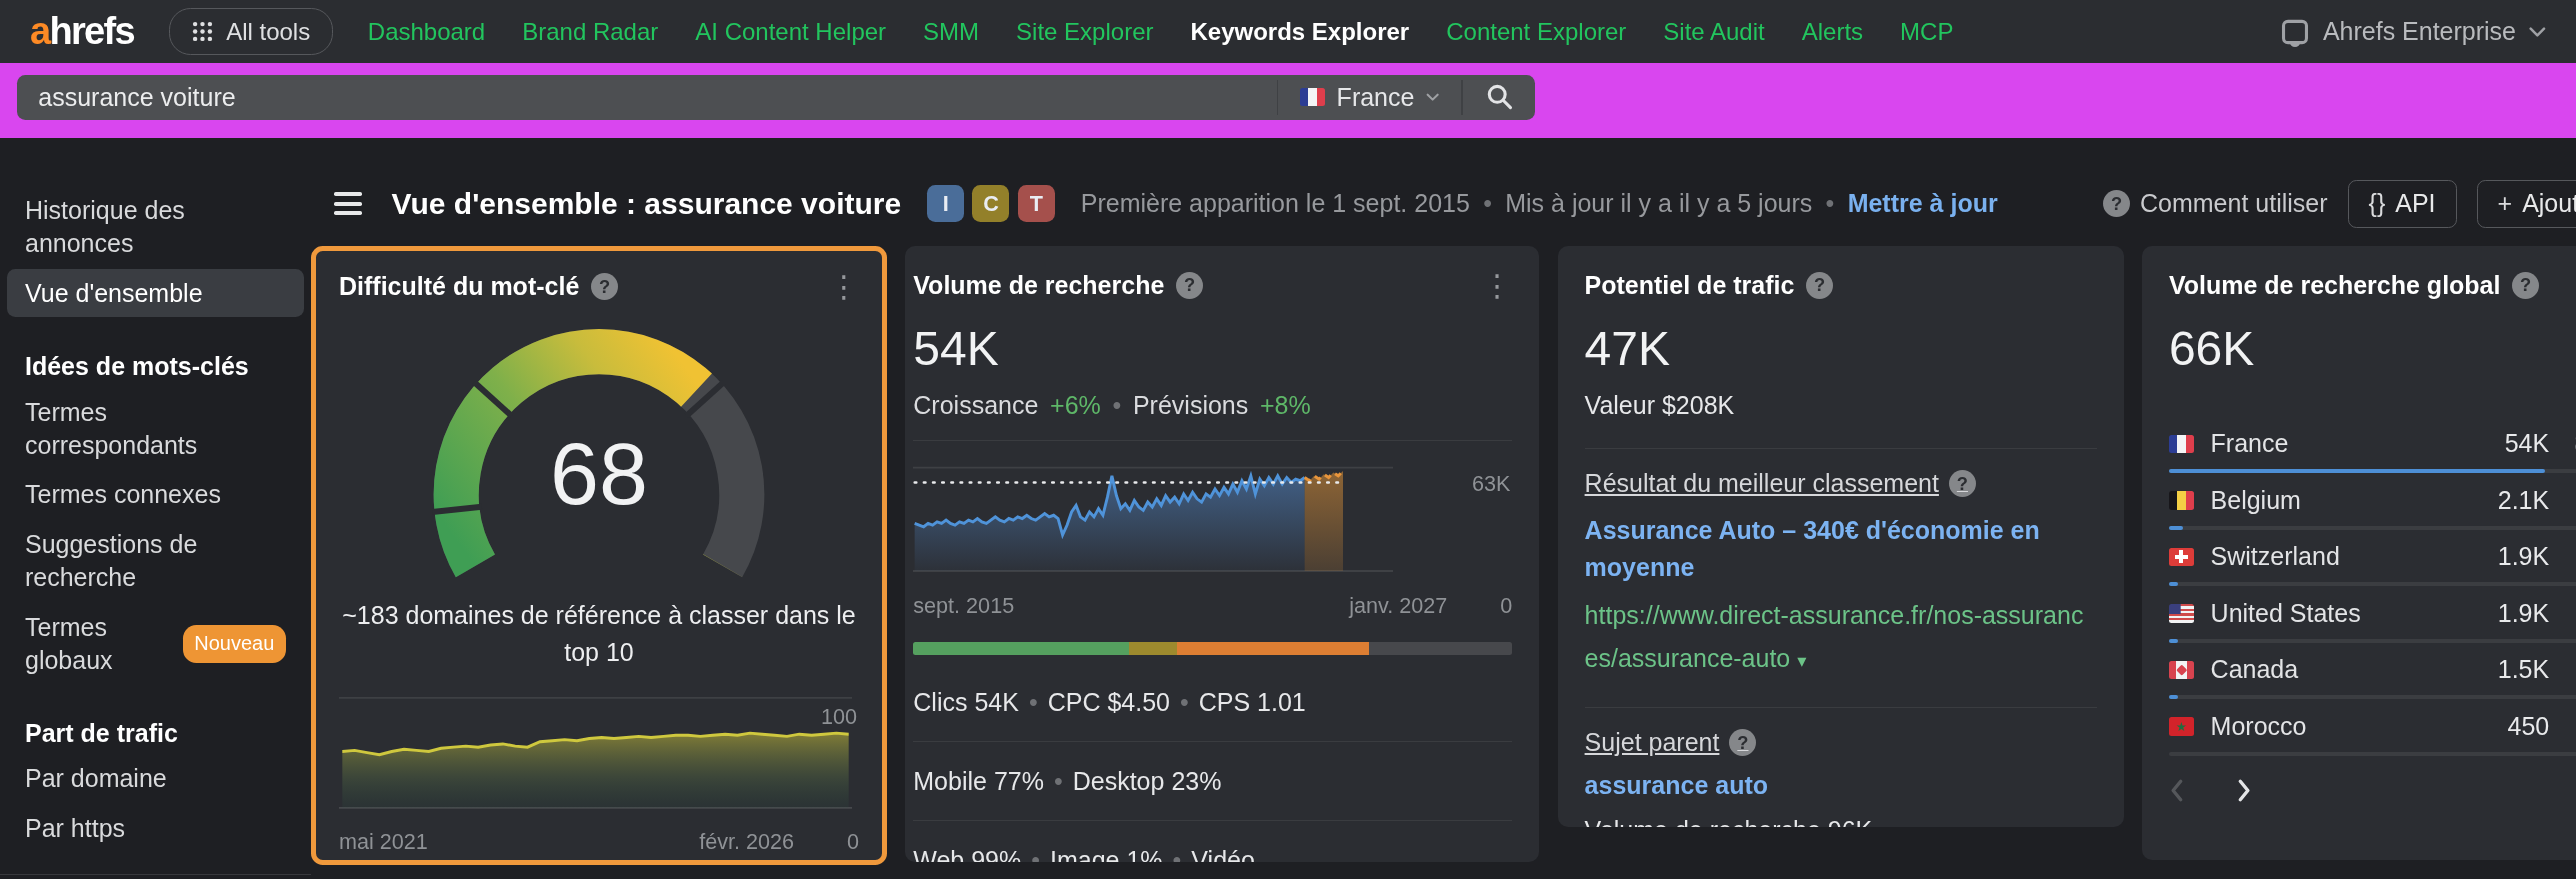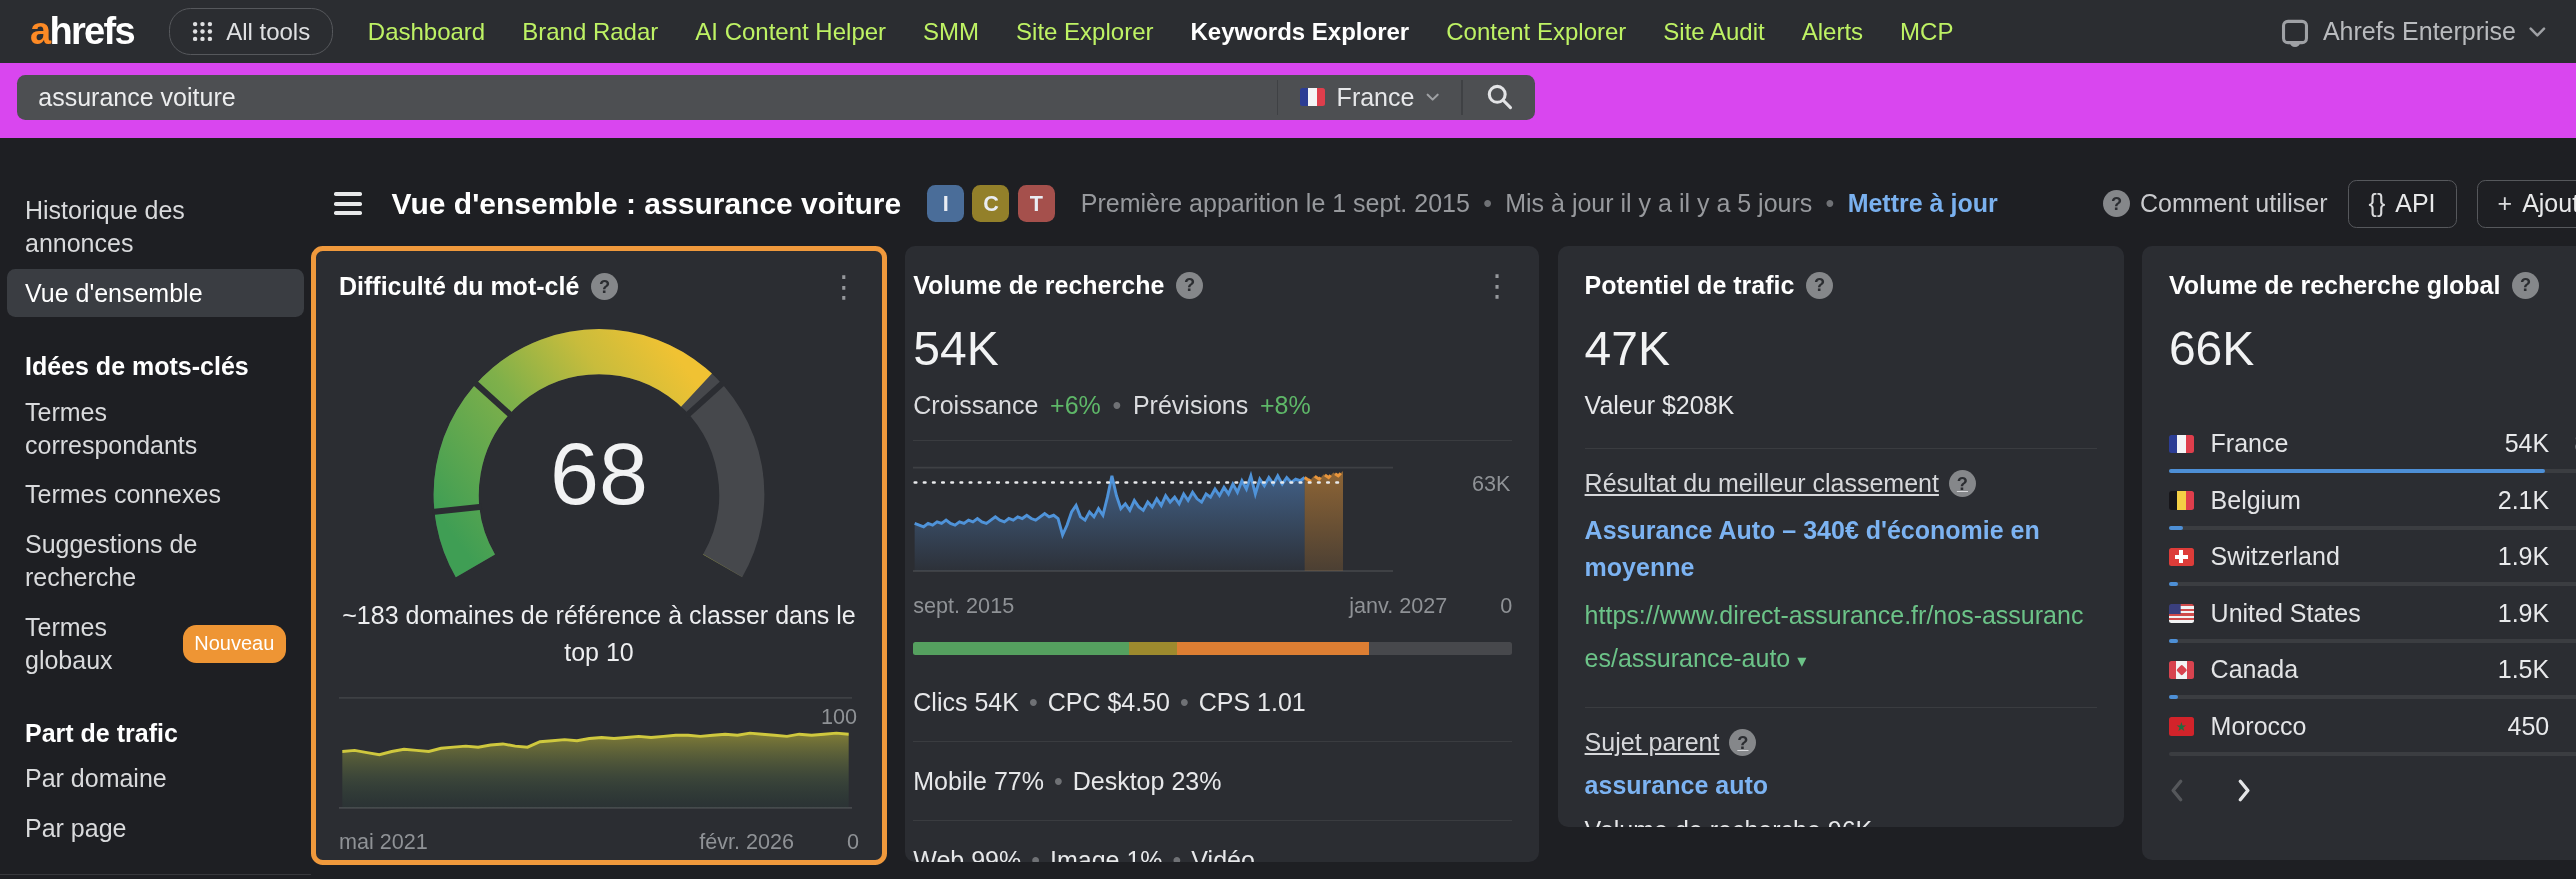--- a/index.html
+++ b/index.html
@@ -6,21 +6,21 @@
   html,body { width:2576px; height:879px; overflow:hidden; }
   body { background:#1e1f23; font-family:"Liberation Sans","DejaVu Sans",sans-serif; color:#e7e8ea; }
 
   
   .topbar { height:63px; background:#2b2d31; display:flex; align-items:center; padding:0 30px; gap:35px; }
   .logo { font-size:38px; font-weight:bold; letter-spacing:-1.7px; color:#fff; cursor:pointer; }
   .logo .logo-a { color:#fd8a25; }
   .all-tools { display:flex; align-items:center; gap:11.7px; border:1.7px solid #56585c; border-radius:21.6px;
                padding:8.3px 21.6px; background:transparent; color:#dfe0e2; font-size:24px; font-family:inherit; }
   .nav-links { display:flex; align-items:center; gap:37px; }
-  .nav-link { font-size:24px; color:#bef264; cursor:pointer; white-space:nowrap; }
+  .nav-link { font-size:24px; color:#22c55e; cursor:pointer; white-space:nowrap; }
   .nav-link.active { color:#ffffff; font-weight:600; }
   .enterprise { margin-left:auto; display:flex; align-items:center; gap:13.3px; color:#b9bbbe; font-size:25px; cursor:pointer; }
 
   
   .searchrow { background:#d946ef; padding:11.7px 0 18.3px 16.7px; }
   .searchbar { width:1518px; height:45px; background:#4d4f52; border-radius:8.3px; display:flex; align-items:stretch; }
   .search-input { flex:1; background:transparent; border:none; outline:none; color:#ecedee; font-size:25px;
                   padding:0 21.6px; font-family:inherit; }
   .v-div { width:1.7px; background:#3f4144; margin:5px 0; }
   .country-select { display:flex; align-items:center; gap:11.7px; padding:0 21.6px; font-size:25px; color:#e6e7e9; cursor:pointer; }
@@ -208,21 +208,21 @@
         </div>
         <div class="side-item">
           <span class="side-label">Termes globaux</span>
           <span class="new-badge">Nouveau</span>
         </div>
         <div class="side-header">Part de trafic</div>
         <div class="side-item">
           <span class="side-label">Par domaine</span>
         </div>
         <div class="side-item">
-          <span class="side-label">Par page</span>
+          <span class="side-label">Par https</span>
         </div>
         <div class="side-divider"></div>
       </aside>
 
     <section class="content">
 
       <div class="page-header">
         <div class="burger">
             <span></span>
             <span></span>

